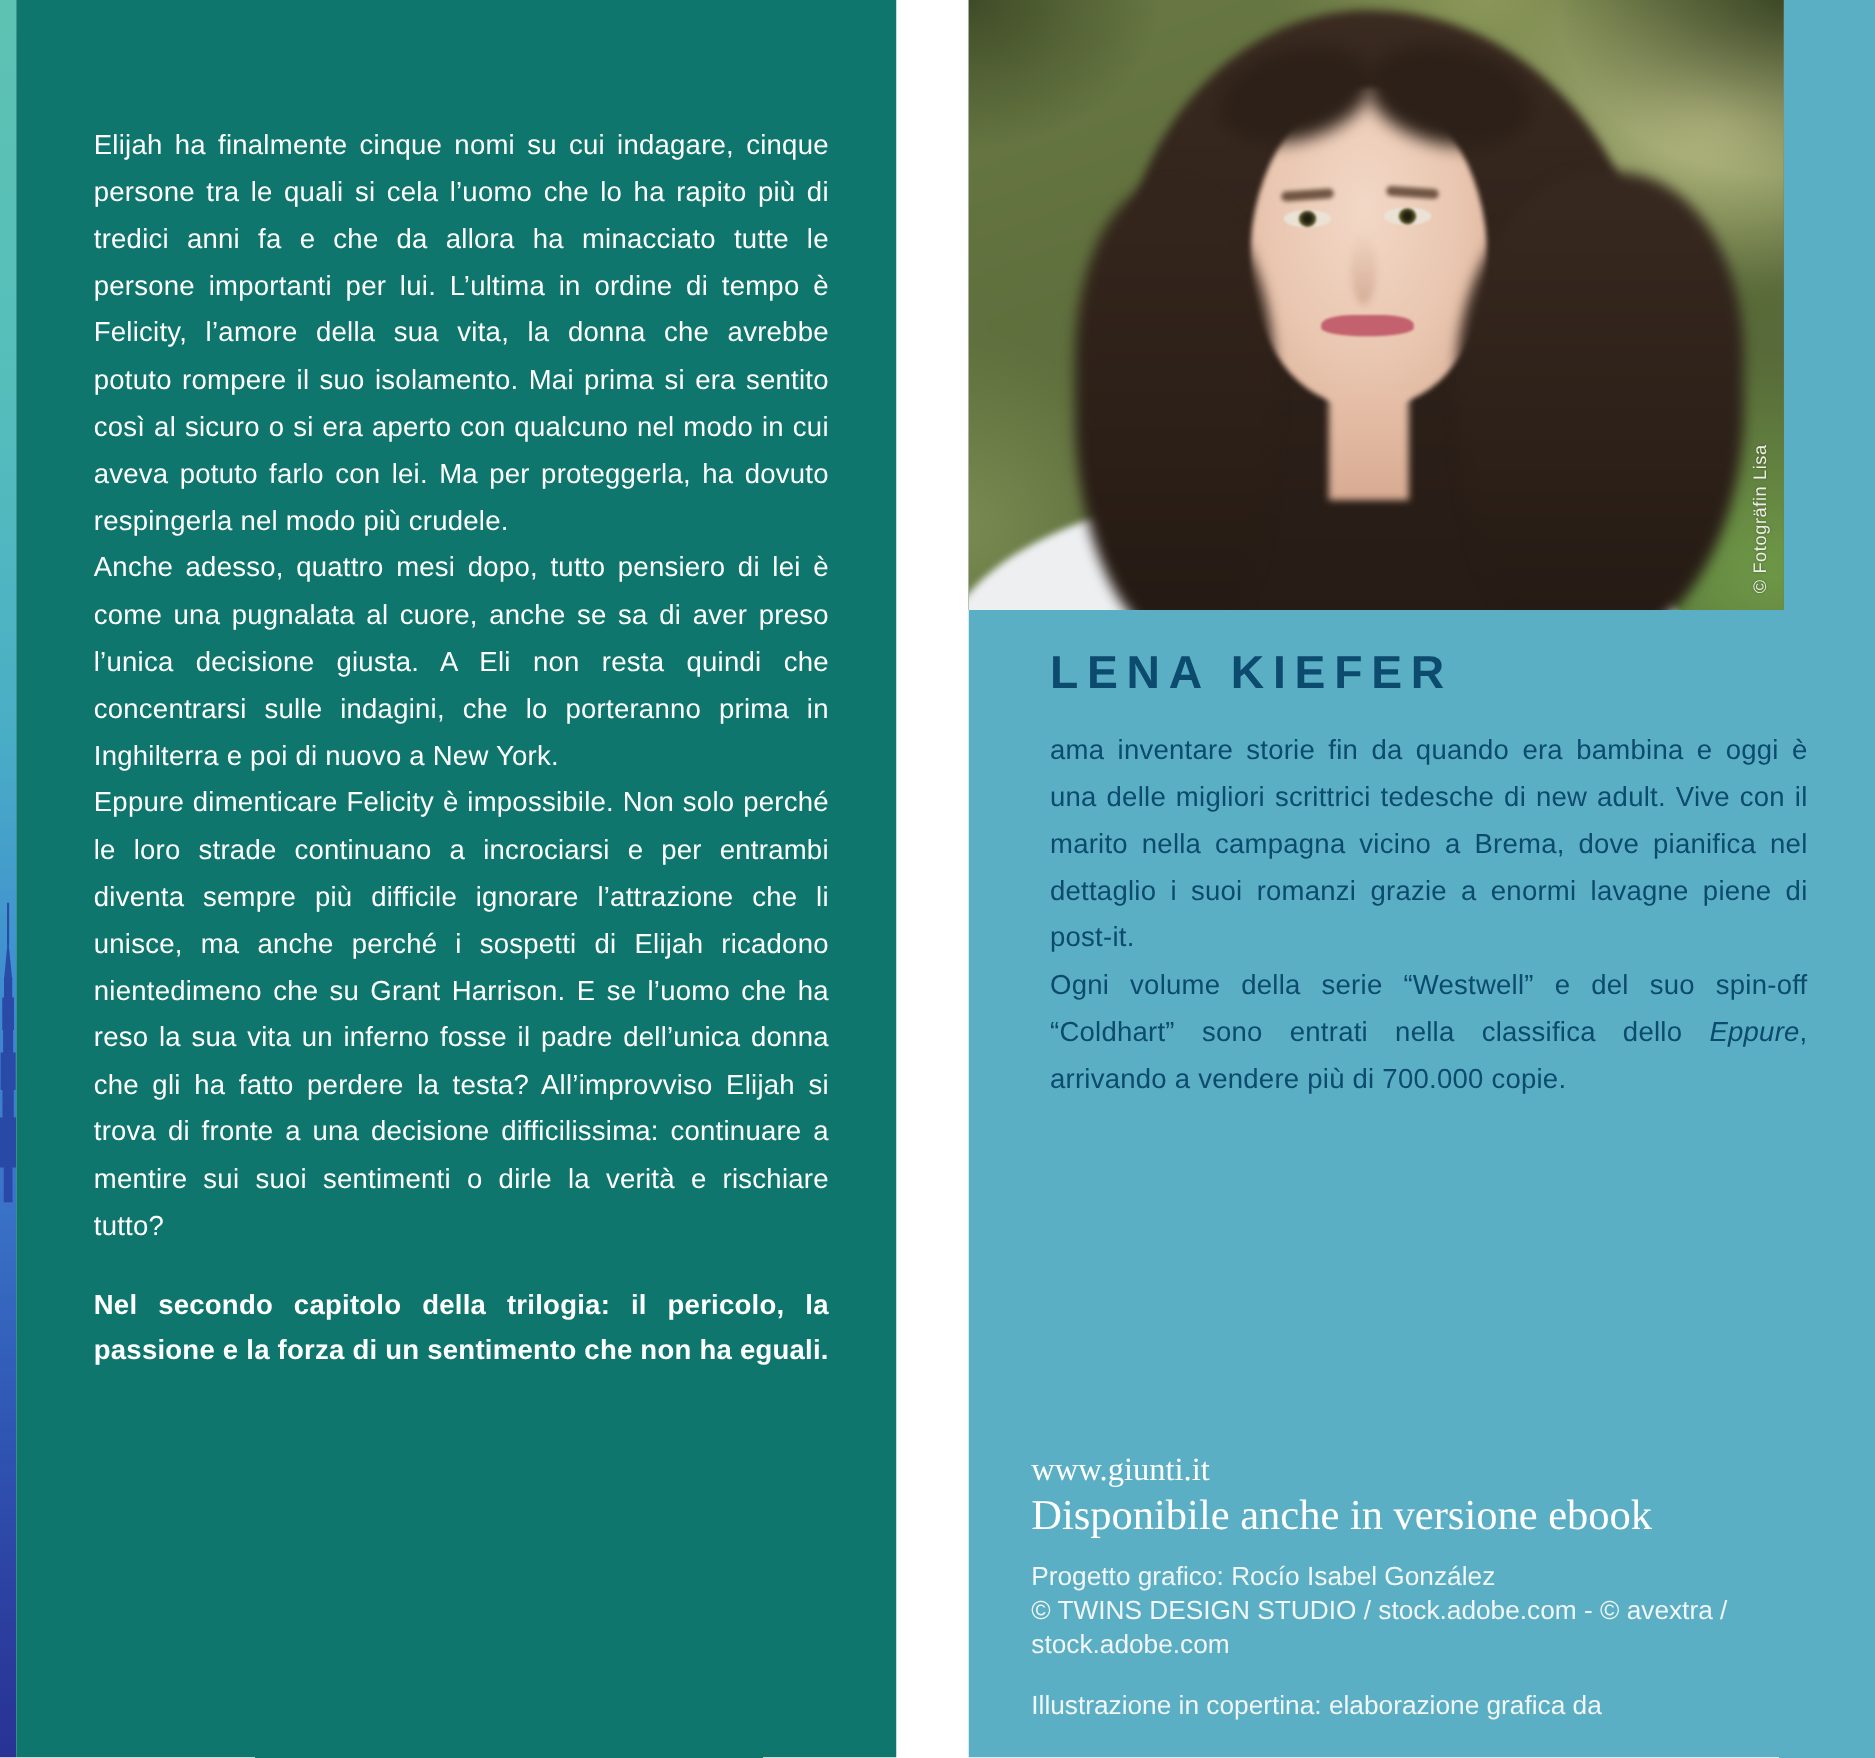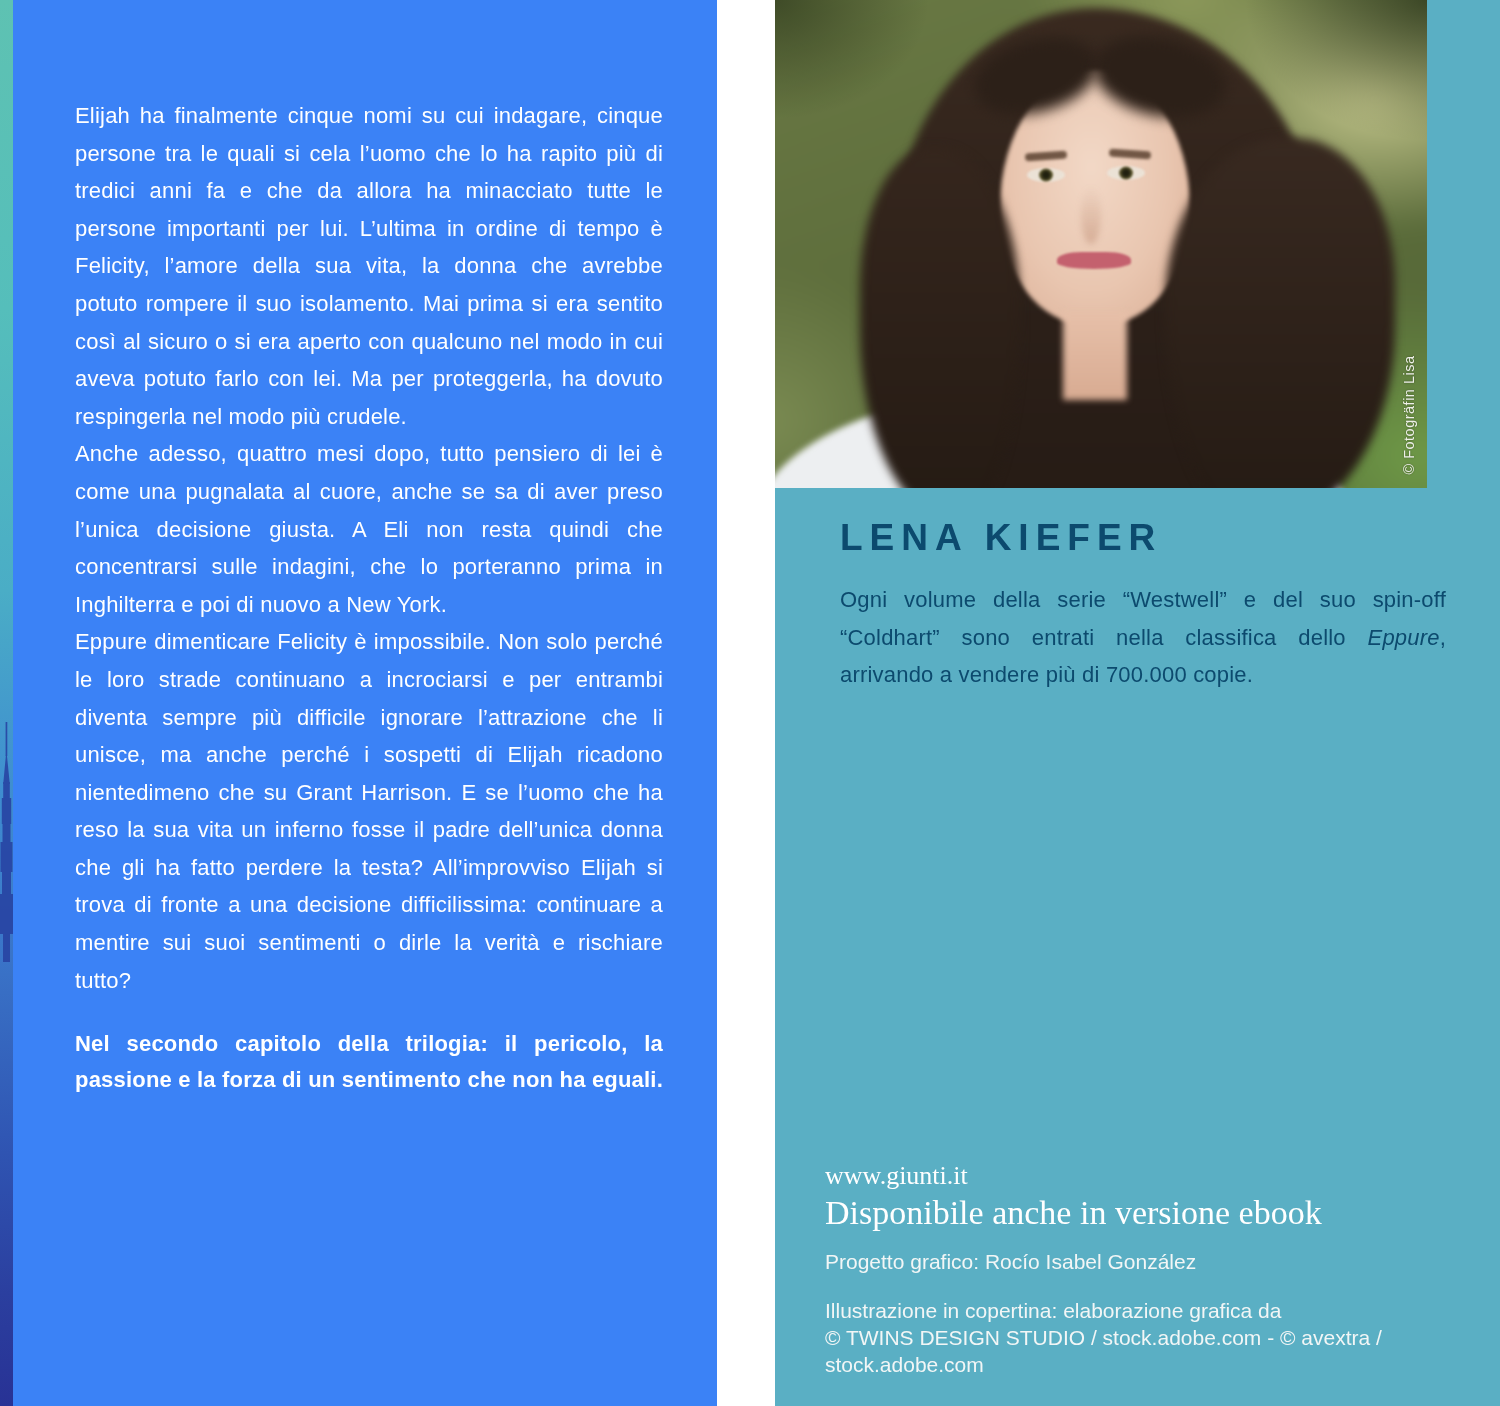--- a/index.html
+++ b/index.html
@@ -12,21 +12,21 @@
   .spine{
     position:absolute;left:0;top:0;width:13px;height:1406px;
     background:linear-gradient(180deg,
       #5ec2b2 0%, #55bebb 22%, #4aadc6 42%, #3f8ed0 56%,
       #3a74c8 68%, #2f54b2 82%, #2b3f9f 92%, #283295 100%);
   }
   .spine svg{position:absolute;left:0;top:722px;display:block;}
   
   .left-panel{
     position:absolute;left:13px;top:0;width:704px;height:1406px;
-    background:#3b82f6;
+    background:#0f766e;
   }
   .synopsis{
     position:absolute;left:62px;top:97px;width:588px;
     color:#ffffff;font-size:22px;line-height:37.6px;
     text-align:justify;letter-spacing:0.2px;
   }
   .synopsis p{margin:0;}
   .tagline{margin-top:27px !important;font-weight:bold;line-height:36px;}
   
   .right-panel{
@@ -188,24 +188,25 @@
       </div>
     <div class="nose"></div>
     <div class="mouth"></div>
     <div class="hair-front-left"></div>
     <div class="hair-front-right"></div>
     <span class="photo-credit">© Fotogräfin Lisa</span>
   </div>
 
   <div class="author-block">
     <h1 class="author-name">LENA KIEFER</h1>
+    <p class="bio">ama inventare storie fin da quando era bambina e oggi è una delle migliori scrittrici tedesche di new adult. Vive con il marito nella campagna vicino a Brema, dove pianifica nel dettaglio i suoi romanzi grazie a enormi lavagne piene di post-it.</p>
     <p class="bio"><span>Ogni volume della serie “Westwell” e del suo spin-off “Coldhart” sono entrati nella classifica dello </span><em>Eppure</em><span>, arrivando a vendere più di 700.000 copie.</span></p>
   </div>
 
   <div class="footer">
     <p class="site">www.giunti.it</p>
     <p class="ebook">Disponibile anche in versione ebook</p>
     <p class="credit credit-design">Progetto grafico: Rocío Isabel González</p>
+    <p class="credit">© TWINS DESIGN STUDIO / stock.adobe.com - © avextra / stock.adobe.com</p>
     <p class="credit credit-ill1">Illustrazione in copertina: elaborazione grafica da</p>
-    <p class="credit">© TWINS DESIGN STUDIO / stock.adobe.com - © avextra / stock.adobe.com</p>
   </div>
 
 </div>
 
 </body></html>

